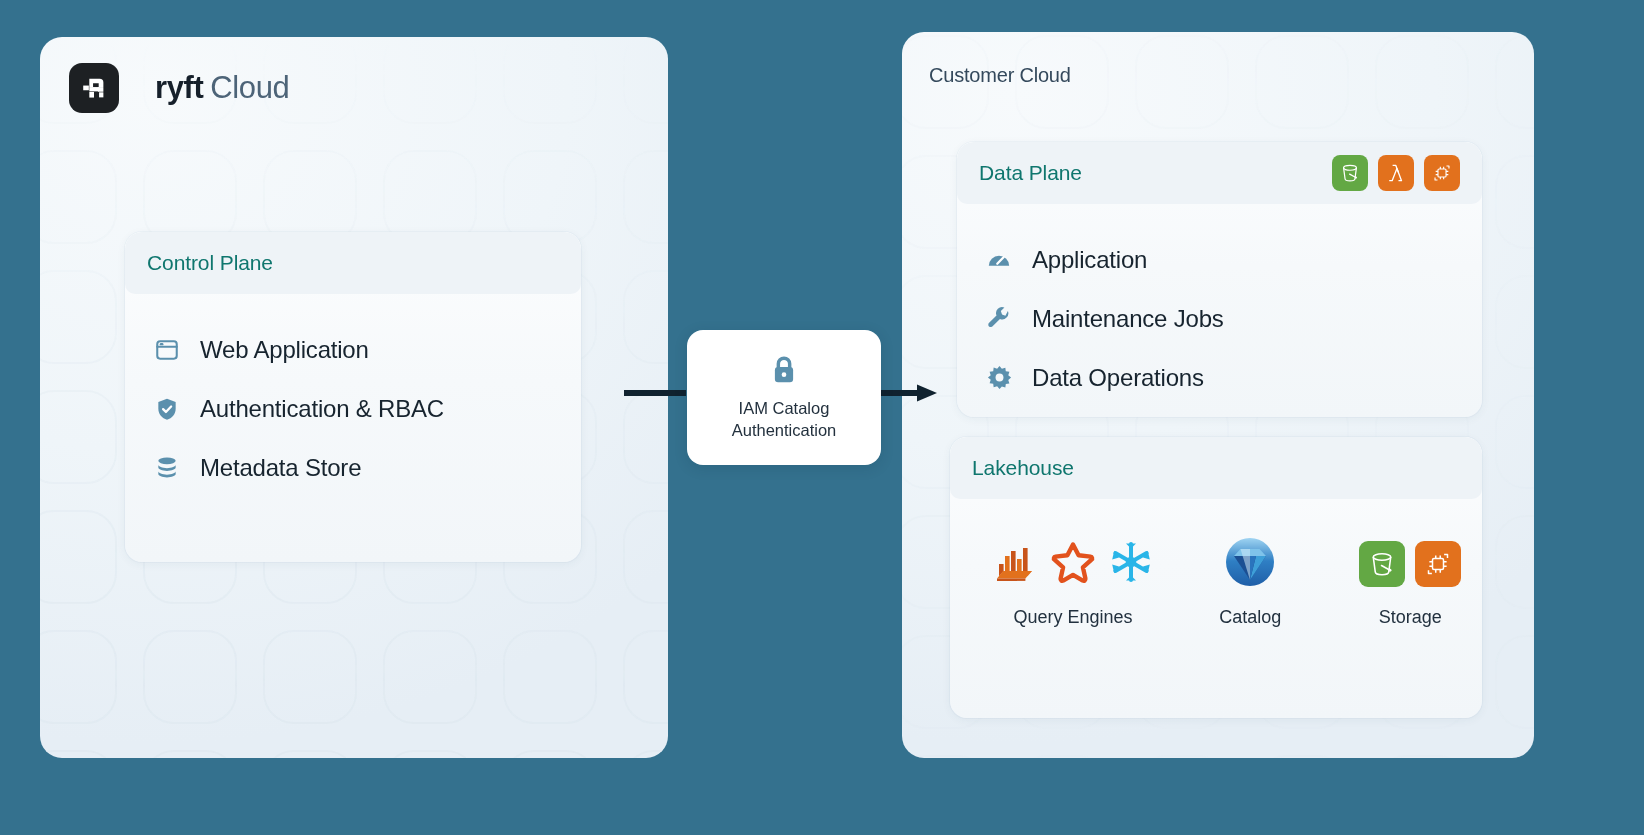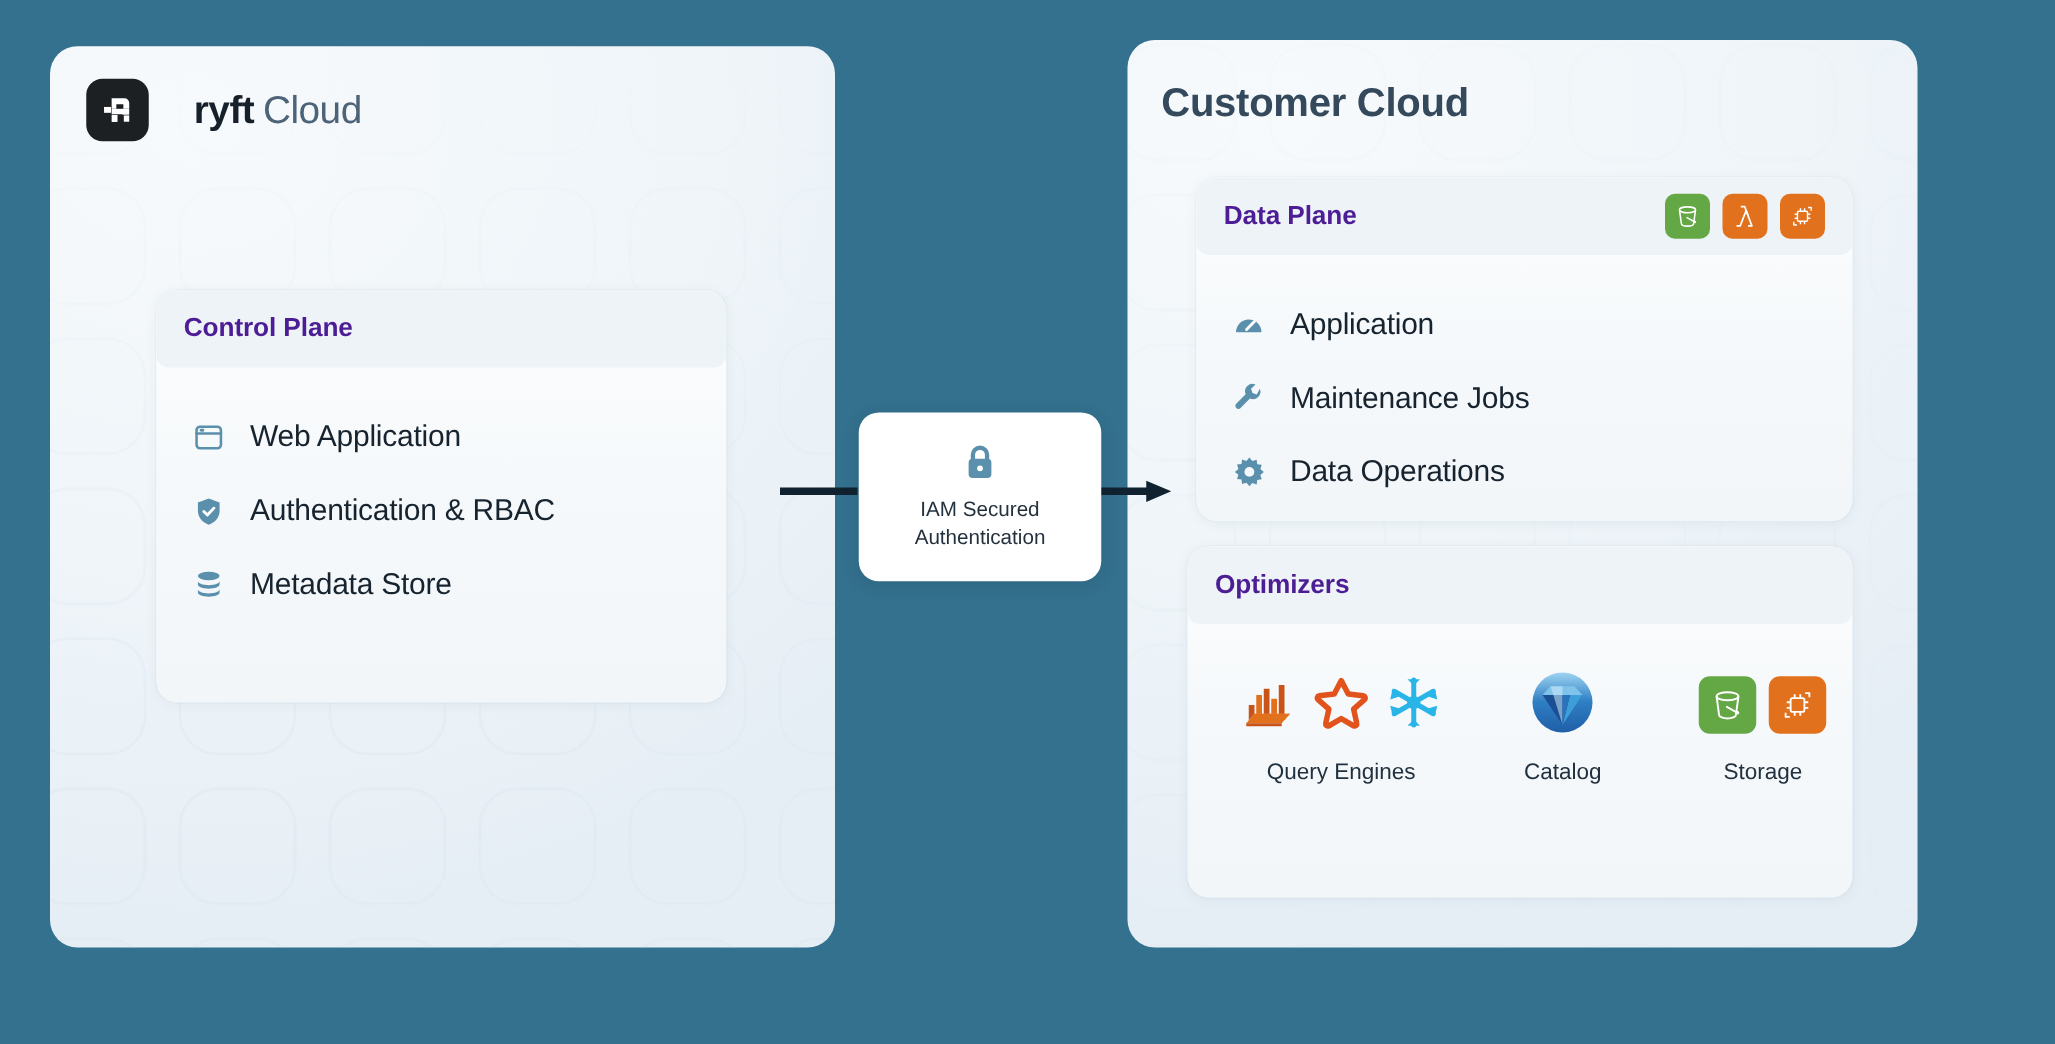--- a/index.html
+++ b/index.html
@@ -65,22 +65,22 @@
   }
   .logo-text {
     font-size: 31px;
     letter-spacing: -.4px;
     white-space: nowrap;
   }
   .logo-text .b { font-weight: 700; color: #16202b; }
   .logo-text .l { font-weight: 400; color: #4d6478; margin-left: 7px; }
 
   .cust-title {
-    font-size: 32px;
-    font-weight: 700;
+    font-size: 20px;
+    font-weight: 400;
     color: #34495c;
     letter-spacing: -.2px;
     white-space: nowrap;
   }
 
   
   .card {
     position: absolute;
     border-radius: 17px;
     background: linear-gradient(180deg, #fcfdfe 0%, #f6f9fb 45%, #f2f6f9 100%);
@@ -92,22 +92,22 @@
     height: 62px;
     background: #eef3f7;
     border-radius: 17px 17px 10px 10px;
     display: flex;
     align-items: center;
     padding: 0 22px;
     justify-content: space-between;
   }
   .card-title {
     font-size: 21px;
-    font-weight: 700;
-    color: #4c1d95;
+    font-weight: 400;
+    color: #0f766e;
     letter-spacing: -.1px;
     white-space: nowrap;
   }
   .badge-row { display: flex; gap: 10px; align-items: center; }
 
   .svc-badge {
     width: 36px; height: 36px;
     border-radius: 8px;
     display: flex; align-items: center; justify-content: center;
   }
@@ -287,21 +287,21 @@
 </div>
 
 <div id="iam-box">
   <span class="lock-wrap">
     <svg width="30" height="32" viewBox="0 0 24 26" aria-hidden="true">
       <path d="M7.4 11V8a4.6 4.6 0 1 1 9.2 0v3" fill="none" stroke="#5b90ad" stroke-width="2.8" stroke-linecap="round"></path>
       <rect x="4.6" y="10.6" width="14.8" height="12.4" rx="2.6" fill="#5b90ad"></rect>
       <circle cx="12" cy="16.8" r="1.9" fill="#ffffff"></circle>
     </svg>
   </span>
-  <span class="iam-label">IAM Secured
+  <span class="iam-label">IAM Catalog
 Authentication</span>
 </div>
 
 <div class="arrow" id="arrow-right">
   <svg width="64" height="26" viewBox="0 0 64 26" aria-hidden="true">
     <path d="M0 13 H40" stroke="#10222f" stroke-width="6"></path>
     <path d="M38 4.5 L58 13 L38 21.5 Z" fill="#10222f"></path>
   </svg>
 </div>
 
@@ -388,21 +388,21 @@
           </svg>
         </span>
         <span class="item-label">Data Operations</span>
       </div>
 
     </div>
   </div>
 
   <div class="card" id="lakehouse">
     <div class="card-head">
-      <span class="card-title">Optimizers</span>
+      <span class="card-title">Lakehouse</span>
     </div>
 
     <div class="lake-groups">
 
       <div class="lake-group" id="grp-query">
         <div class="lake-icons">
           <span>
             <svg width="48" height="48" viewBox="0 0 48 48" aria-hidden="true">
               <g>
                 <rect x="8" y="26" width="4.6" height="12" fill="#c8541a"></rect>

